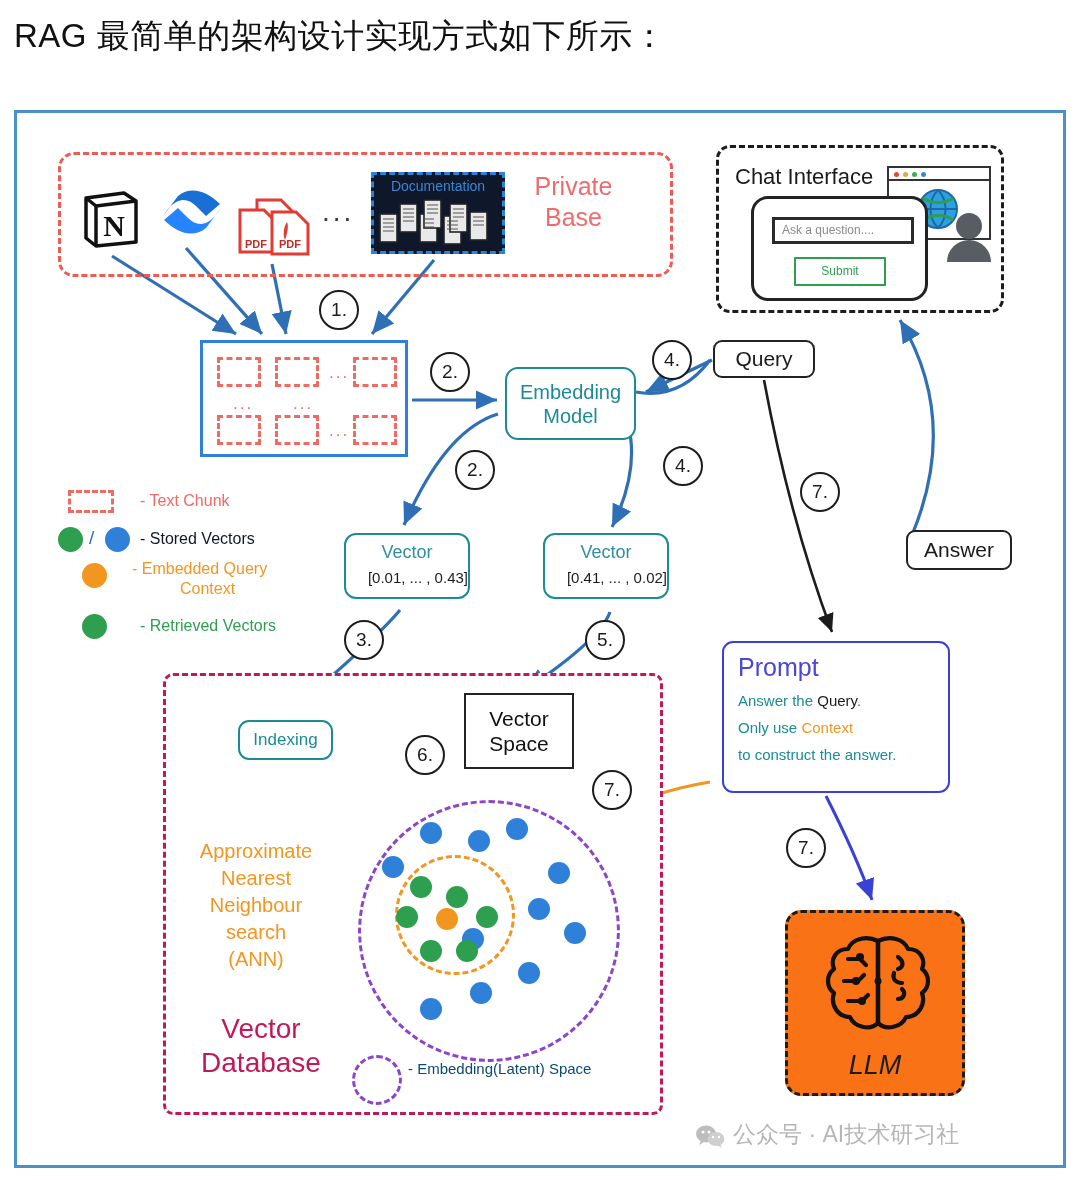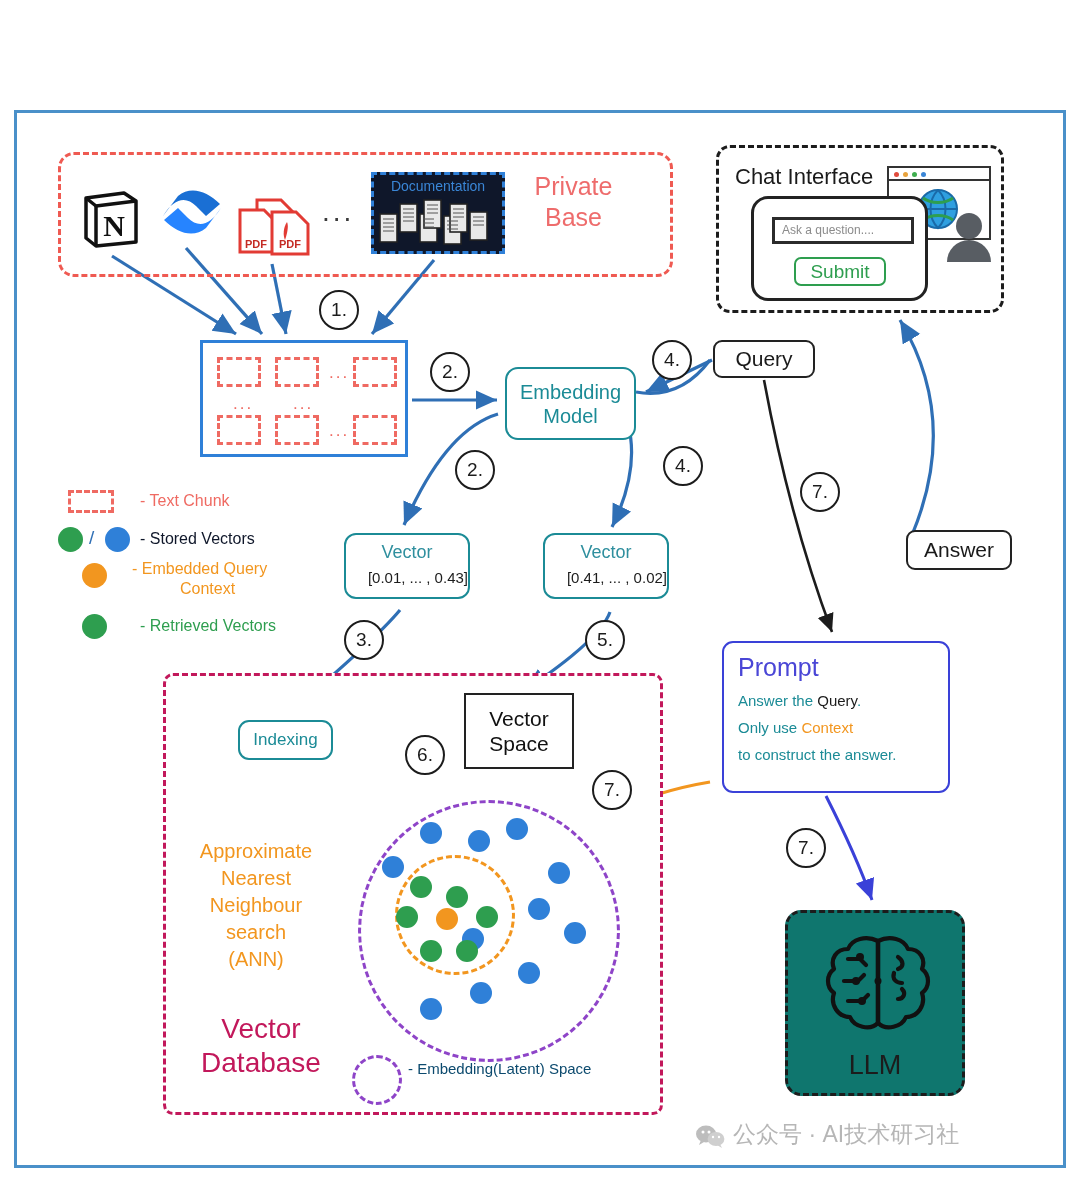--- a/index.html
+++ b/index.html
@@ -73,22 +73,22 @@
     position:absolute; left: 32px; top: 48px; width: 177px; height: 105px;
     border: 3.5px solid #222; border-radius: 17px; background:#fff;
   }
   .ask-input {
     position:absolute; left: 18px; top: 18px; width: 142px; height: 27px;
     border: 3px solid #2b2b2b; background:#fff;
     font-size: 12px; color:#8b8b8b; padding-left: 7px; line-height: 21px;
   }
   .submit-btn {
     position:absolute; left: 40px; top: 58px; width: 92px; height: 29px;
-    border: 2.5px solid #2e9e4f; border-radius: 7px; color:#2e9e4f;
-    font-size: 19px; text-align:center; line-height: 25px; background:#fff;
+    border: 2.5px solid #2e9e4f; border-radius: 1px; color:#2e9e4f;
+    font-size: 12px; text-align:center; line-height: 25px; background:#fff;
   }
 
   
   .chunk-grid {
     left: 200px; top: 340px; width: 208px; height: 117px;
     border: 3px solid #2f80d8; background:#fff;
   }
   .chunk {
     position:absolute; width: 44px; height: 30px;
     border: 3px dashed #ef6a62;
@@ -176,21 +176,21 @@
     padding: 10px 14px;
   }
   .prompt-title { color:#4a46d6; font-size: 25px; }
   .prompt-line { color:#1b8b96; font-size: 15px; margin-top: 10px; }
   .prompt-line .kw-query { color:#1c1c1c; }
   .prompt-line .kw-ctx { color:#f2961f; }
 
   
   .llm-box {
     left: 785px; top: 910px; width: 180px; height: 186px;
-    border: 3.5px dashed #1c1c1c; border-radius: 16px; background:#0f766e;
+    border: 3.5px dashed #1c1c1c; border-radius: 16px; background:#f97316;font-style:italic;
   }
   .llm-label { position:absolute; bottom: 12px; width: 100%; text-align:center;
     font-size: 27px; color:#1c1c1c; }
 
   
   .step {
     position:absolute; width: 40px; height: 40px; border-radius: 50%;
     border: 2.5px solid #1c1c1c; background:#fff;
     color:#1c1c1c; font-size: 19px; text-align:center; line-height: 36px;
   }
@@ -200,20 +200,21 @@
     left: 695px; top: 1119px; color:#b6b6b6; font-size: 23px; white-space:nowrap;
   }
   .wm-logo { position:absolute; left: 695px; top: 1124px; width: 30px; height: 24px; }
   .wm-text { position:absolute; left: 733px; top: 1119px; }
 </style>
 </head>
 <body>
 
 <div id="page">
 
+  <div class="page-title">RAG 最简单的架构设计实现方式如下所示：</div>
 
   <div class="diagram-frame"></div>
 
   <svg class="arrows" viewBox="0 0 1080 1180">
     <defs>
       <marker id="ahB" markerWidth="9" markerHeight="9" refX="7" refY="3.2" orient="auto">
         <path d="M0,0 L7,3.2 L0,6.4 z" fill="#2f6fb5"></path>
       </marker>
       <marker id="ahK" markerWidth="9" markerHeight="9" refX="7" refY="3.2" orient="auto">
         <path d="M0,0 L7,3.2 L0,6.4 z" fill="#1c1c1c"></path>

